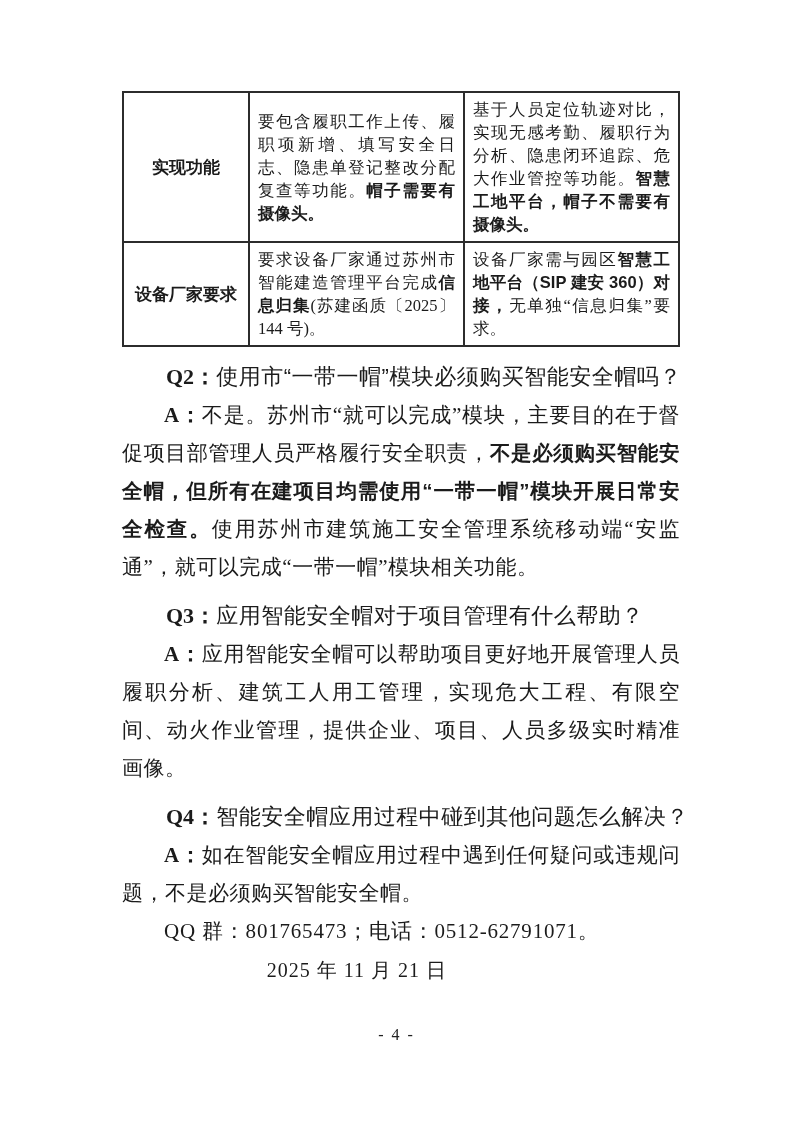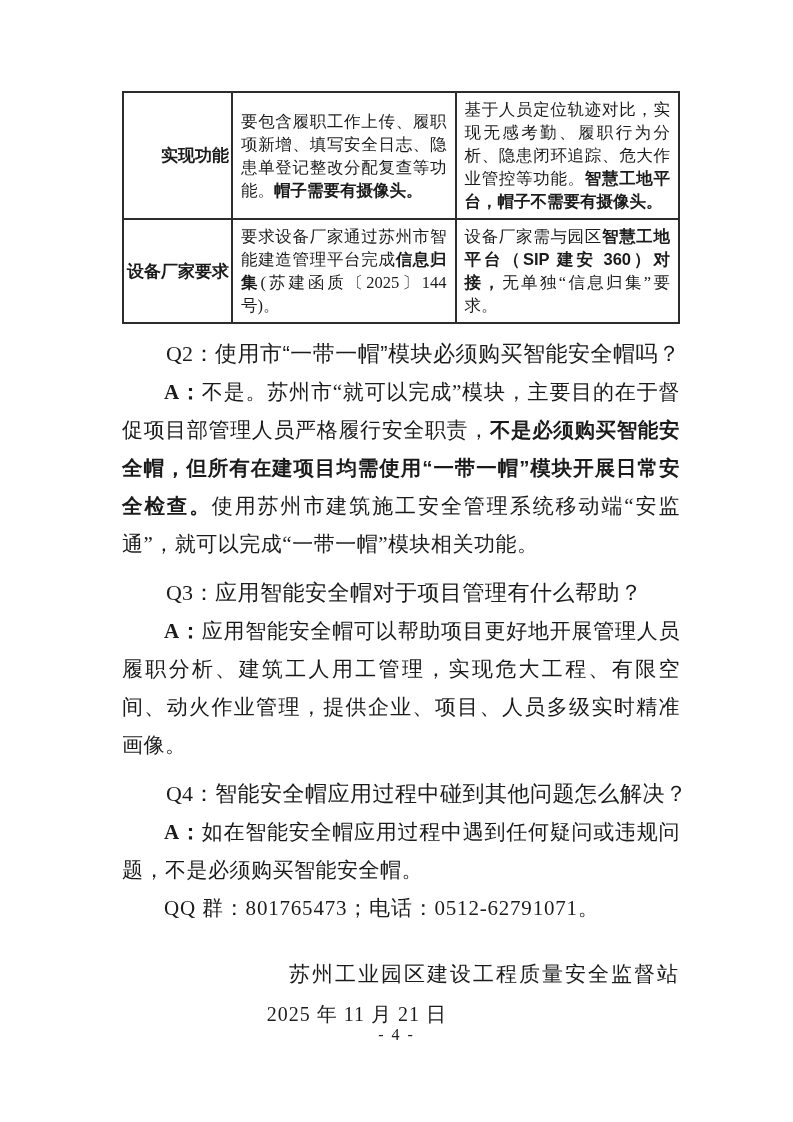--- a/index.html
+++ b/index.html
@@ -27,41 +27,41 @@
     font-size: 16.5px;
     line-height: 23px;
   }
   table.cmp td {
     border: 2px solid #2c2c2c;
     padding: 5px 8px;
     vertical-align: middle;
     text-align: justify;
   }
   table.cmp td.rowhead {
-    width: 109px;
-    text-align: right;
+    width: 126px;
+    text-align: center;
     font-family: "Liberation Sans", "DejaVu Sans", sans-serif;
     font-weight: 700;
     font-size: 17px;
     padding: 5px 2px;
   }
   .bcn {
     font-family: "Liberation Sans", "DejaVu Sans", sans-serif;
     font-weight: 700;
   }
   
   .qh {
     margin-top: 11px;
     text-indent: 2em;
     font-size: 22px;
     line-height: 38px;
     white-space: nowrap;
   }
   .qh .qlabel {
-    font-weight: 400;
+    font-weight: 700;
     font-family: "Liberation Serif", "DejaVu Serif", serif;
   }
   .qh .qtext {
     font-family: "Liberation Sans", "DejaVu Sans", sans-serif;
     font-weight: 400;
     letter-spacing: 0.5px;
   }
   .para {
     font-size: 21px;
     line-height: 38px;
@@ -128,18 +128,17 @@
     <p class="qh"><span class="qlabel">Q3：</span><span class="qtext">应用智能安全帽对于项目管理有什么帮助？</span></p>
 
     <p class="para"><span class="alabel">A：</span><span>应用智能安全帽可以帮助项目更好地开展管理人员履职分析、建筑工人用工管理，实现危大工程、有限空间、动火作业管理，提供企业、项目、人员多级实时精准画像。</span></p>
 
     <p class="qh"><span class="qlabel">Q4：</span><span class="qtext">智能安全帽应用过程中碰到其他问题怎么解决？</span></p>
 
     <p class="para"><span class="alabel">A：</span><span>如在智能安全帽应用过程中遇到任何疑问或违规问题，不是必须购买智能安全帽。</span></p>
 
     <p class="para contact"><span>QQ 群：801765473；电话：0512-62791071。</span></p>
 
-    <p class="sig">苏州工业园区建设工程质量安全监督站</p>
     <p class="dateline">2025 年 11 月 21 日</p>
   </div>
 
   <div class="pagenum">- 4 -</div>
 </div>
 
 </body></html>

